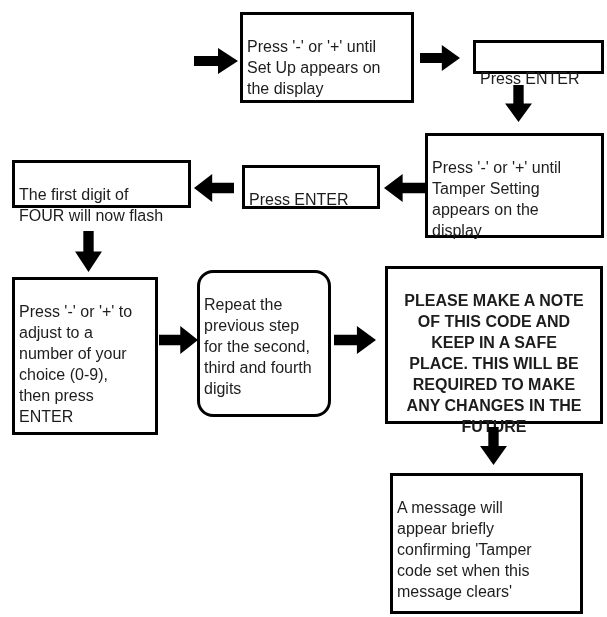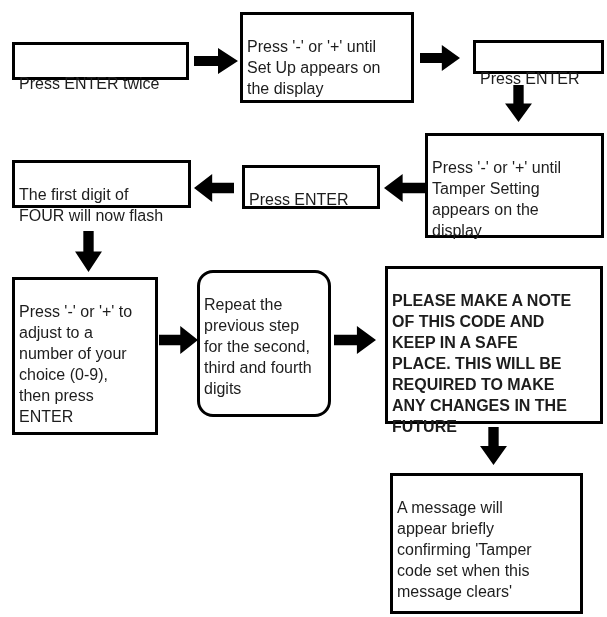--- a/index.html
+++ b/index.html
@@ -28,41 +28,38 @@
   .arrow path { fill: #000000; }
 
   #b1  { left: 12px;  top: 42px;  width: 177px; height: 38px; padding-top: 7px; }
   #b2  { left: 240px; top: 12px;  width: 174px; height: 91px; }
   #b3  { left: 473px; top: 40px;  width: 131px; height: 34px; padding-top: 4px; }
   #b4  { left: 425px; top: 133px; width: 179px; height: 105px; }
   #b5  { left: 242px; top: 165px; width: 138px; height: 44px; }
   #b6  { left: 12px;  top: 160px; width: 179px; height: 48px; }
   #b7  { left: 12px;  top: 277px; width: 146px; height: 158px; }
   #b8  { left: 197px; top: 270px; width: 134px; height: 147px; border-radius: 16px; }
-  #b9  { left: 385px; top: 266px; width: 218px; height: 158px; }
+  #b9  { left: 385px; top: 266px; width: 218px; height: 158px; text-align: center; }
   #b10 { left: 390px; top: 473px; width: 193px; height: 141px; }
 
   #a1 { left: 194px; top: 47px;  width: 44px; height: 28px; }
   #a2 { left: 420px; top: 44px;  width: 40px; height: 28px; }
   #a3 { left: 504px; top: 85px;  width: 29px; height: 37px; }
   #a4 { left: 384px; top: 173px; width: 41px; height: 30px; }
   #a5 { left: 194px; top: 173px; width: 40px; height: 30px; }
   #a6 { left: 74px;  top: 231px; width: 29px; height: 41px; }
   #a7 { left: 159px; top: 325px; width: 39px; height: 30px; }
   #a8 { left: 334px; top: 325px; width: 42px; height: 30px; }
   #a9 { left: 479px; top: 427px; width: 29px; height: 38px; }
 </style>
 </head>
 <body>
 
 <div class="canvas">
 
-  <div class="box" id="b1">
-    <span>Press ENTER twice</span>
-  </div>
 
   <div class="arrow" id="a1">
     <svg viewBox="0 0 44 28" preserveAspectRatio="none">
         <path d="M0 9 H24 V1 L44 14 L24 27 V19 H0 Z"></path>
       </svg>
   </div>
 
   <div class="box" id="b2">
     <span>Press '-' or '+' until
 Set Up appears on

